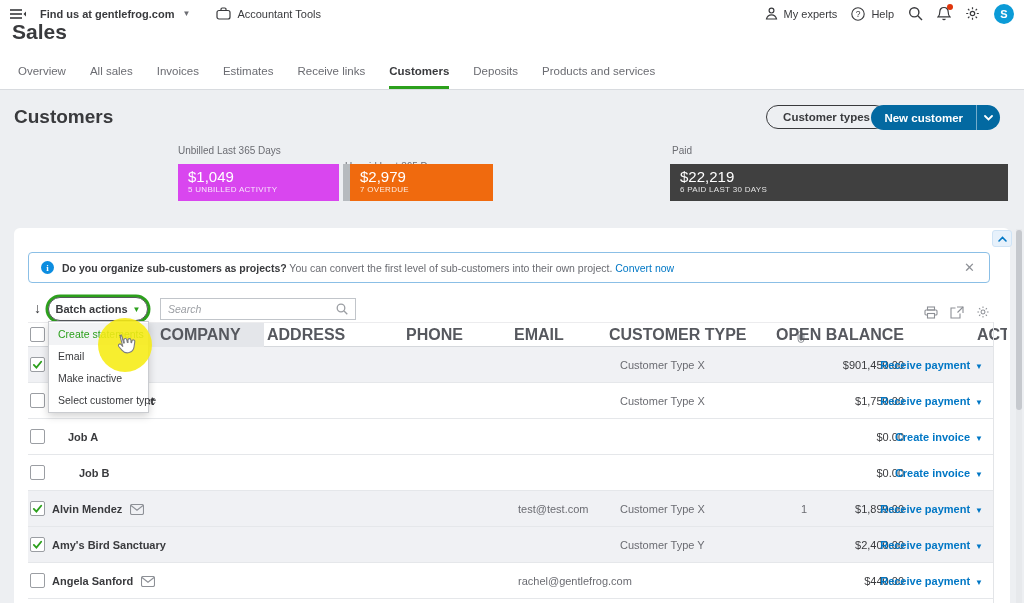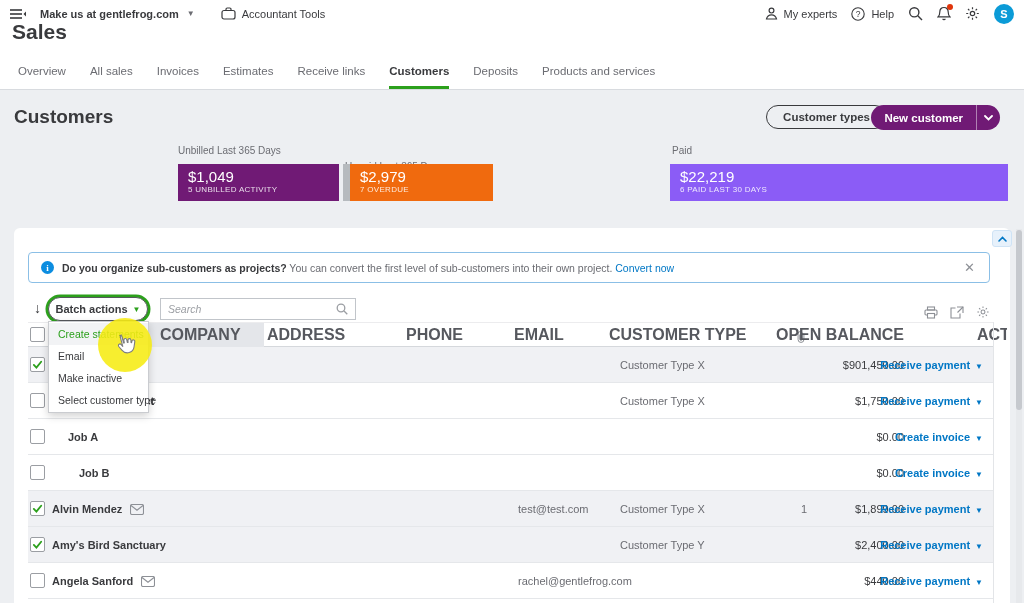--- a/index.html
+++ b/index.html
@@ -26,21 +26,21 @@
     display:flex; align-items:flex-end; gap:24px; padding-left:18px; background:#fff; }
   .tab{ font-size:11.5px; color:#6b6c72; padding-bottom:9px; border-bottom:3px solid transparent; cursor:pointer; white-space:nowrap; }
   .tab.active{ color:#393a3d; font-weight:bold; border-bottom-color:#2ca01c; }
   
   .graysec{ position:absolute; top:90px; left:0; width:1024px; height:513px; background:#edeff2; }
   .cust-title{ position:absolute; top:16px; left:14px; font-size:19px; font-weight:bold; color:#393a3d; }
   .btn-outline{ position:absolute; top:15px; right:137px; height:24px; padding:0 16px; border:1.5px solid #393a3d;
     border-radius:13px; background:transparent; font-size:11.5px; font-weight:bold; color:#393a3d;
     display:flex; align-items:center; cursor:pointer; font-family:inherit; }
   .btn-green{ position:absolute; top:15px; right:24px; height:25px; border-radius:13px; overflow:hidden;
-    display:flex; align-items:stretch; background:#701a75; cursor:pointer; border:none; }
+    display:flex; align-items:stretch; background:#0369a1; cursor:pointer; border:none; }
   .btn-green .main{ padding:0 13px; display:flex; align-items:center; color:#fff; font-size:11.5px; font-weight:bold; }
   .btn-green .split{ width:24px; display:flex; align-items:center; justify-content:center; border-left:1px solid rgba(255,255,255,.45); }
   
   .mb-label{ position:absolute; top:55px; font-size:10px; color:#6b6c72; }
   .moneybar{ position:absolute; top:74px; left:0; width:1024px; height:37px; }
   .seg{ position:absolute; top:0; height:37px; padding:4px 0 0 10px; overflow:hidden; }
   .seg .amt{ font-size:15px; color:#fff; line-height:17px; }
   .seg .lbl{ font-size:8px; color:rgba(255,255,255,.85); letter-spacing:.3px; text-transform:uppercase; }
   
   .panel{ position:absolute; top:228px; left:14px; width:996px; height:375px; background:#fff; border-radius:6px 6px 0 0; }
@@ -109,21 +109,21 @@
         <svg width="16" height="12" viewBox="0 0 16 12">
             <g stroke="#393a3d" stroke-width="1.6">
               <line x1="0" y1="2" x2="12" y2="2"></line>
               <line x1="0" y1="6" x2="12" y2="6"></line>
               <line x1="0" y1="10" x2="12" y2="10"></line>
             </g>
             <path d="M16 3.5 13.5 6 16 8.5z" fill="#393a3d"></path>
           </svg>
       </span>
       <span class="tb-item tb-bold">
-        <span>Make us at gentlefrog.com</span>
+        <span>Find us at gentlefrog.com</span>
         <span class="caret-sm">▼</span>
       </span>
       <span class="tb-item" style="margin-left:12px;">
         <span class="ico">
           <svg width="15" height="13" viewBox="0 0 15 13" fill="none" stroke="#393a3d" stroke-width="1.2">
               <rect x="1" y="3.5" width="13" height="8.5" rx="2"></rect>
               <path d="M5 3.5V2.2A1.2 1.2 0 0 1 6.2 1h2.6A1.2 1.2 0 0 1 10 2.2v1.3"></path>
             </svg>
         </span>
         <span>Accountant Tools</span>
@@ -193,30 +193,30 @@
             <path d="M1 1l3.5 3.5L8 1" fill="none" stroke="#fff" stroke-width="1.8" stroke-linecap="round"></path>
           </svg>
       </span>
     </button>
     <div id="mb-labels">
         <span class="mb-label" style="left: 178px;">Unbilled Last 365 Days</span>
         <span class="mb-label" style="left: 345px; margin-top: 16px;">Unpaid Last 365 Days</span>
         <span class="mb-label" style="left: 672px;">Paid</span>
       </div>
     <div class="moneybar" id="moneybar">
-        <div class="seg" style="left: 178px; width: 161px; background: #701a75;">
+        <div class="seg" style="left: 178px; width: 161px; background: #d946ef;">
           <div class="amt">$1,049</div>
           <div class="lbl">5 UNBILLED ACTIVITY</div>
         </div>
         <div class="seg" style="left: 343px; width: 7px; background: rgb(182, 186, 190);"></div>
         <div class="seg" style="left: 350px; width: 143px; background: rgb(240, 106, 14);">
           <div class="amt">$2,979</div>
           <div class="lbl">7 OVERDUE</div>
         </div>
-        <div class="seg" style="left: 670px; width: 338px; background: #8b5cf6;">
+        <div class="seg" style="left: 670px; width: 338px; background: #404040;">
           <div class="amt">$22,219</div>
           <div class="lbl">6 PAID LAST 30 DAYS</div>
         </div>
       </div>
   </div>
 
   <div class="panel">
     <div class="scrolltop">
       <svg width="9" height="6" viewBox="0 0 9 6">
           <path d="M1 5l3.5-3.5L8 5" fill="none" stroke="#0077c5" stroke-width="1.6" stroke-linecap="round"></path>

